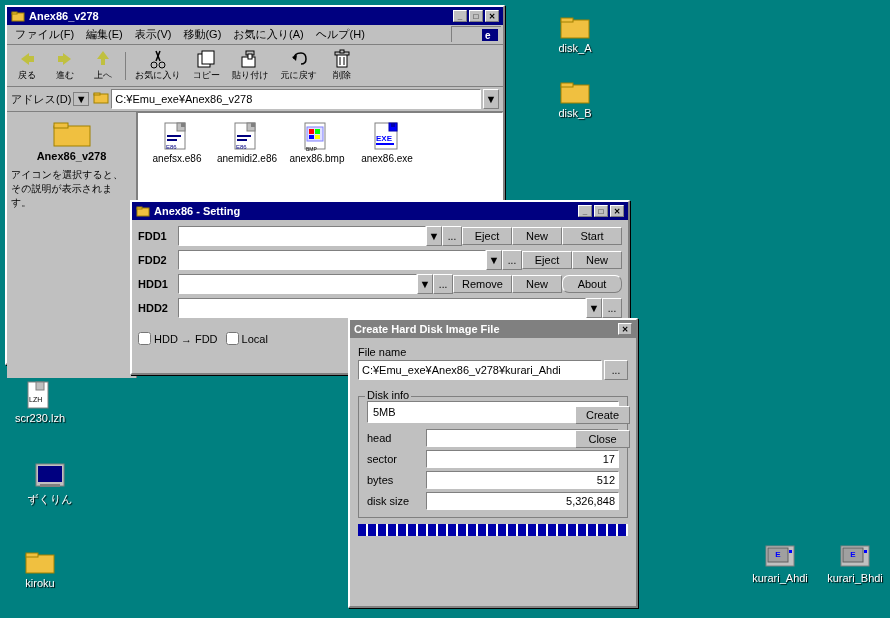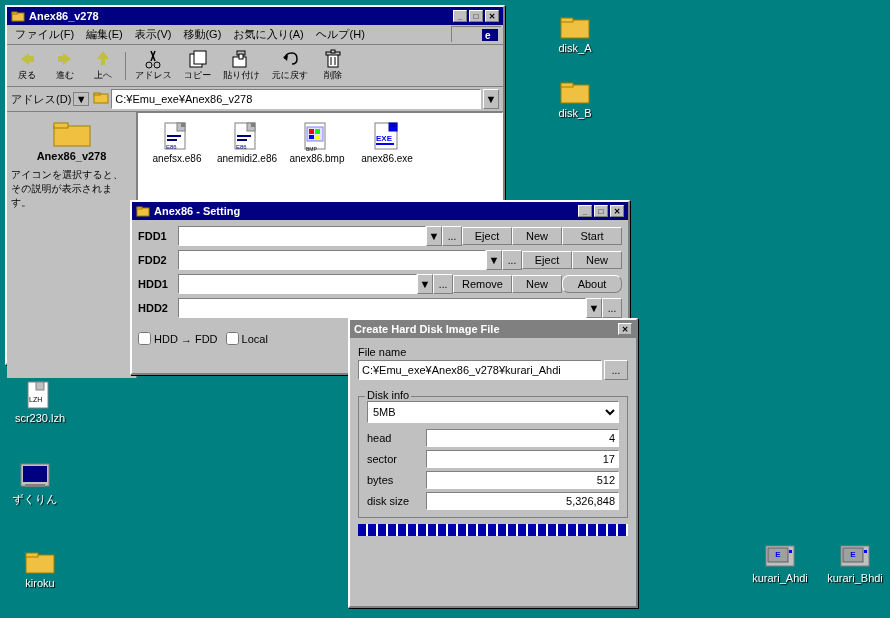--- a/index.html
+++ b/index.html
@@ -413,21 +413,21 @@
 
 <div class="desktop-icon" style="left:5px; top:380px;">
   <svg viewBox="0 0 32 32" width="32" height="32">
     <rect x="4" y="2" width="20" height="26" fill="#ffffff" stroke="#808080" stroke-width="1"></rect>
     <rect x="12" y="2" width="8" height="8" fill="#c0c0c0" stroke="#808080" stroke-width="1"></rect>
     <text x="5" y="22" font-size="7" fill="#000">LZH</text>
   </svg>
   <span class="icon-label">scr230.lzh</span>
 </div>
 
-<div class="desktop-icon" style="left:0; top:460px;">
+<div class="desktop-icon" style="left:15px; top:460px;">
   <svg viewBox="0 0 32 32" width="32" height="32">
     <rect x="2" y="4" width="28" height="22" fill="#c0c0c0" stroke="#808080" stroke-width="1"></rect>
     <rect x="4" y="6" width="24" height="16" fill="#000080"></rect>
     <rect x="6" y="24" width="20" height="3" fill="#808080"></rect>
   </svg>
   <span class="icon-label">ずくりん</span>
 </div>
 
 <div class="desktop-icon" style="left:5px; top:545px;">
   <svg class="folder-icon-svg" viewBox="0 0 32 32">
@@ -513,21 +513,21 @@
       <span>上へ</span>
     </div>
     <div class="toolbar-separator"></div>
     <div class="toolbar-btn">
       <svg width="20" height="20" viewBox="0 0 20 20">
         <line x1="8" y1="2" x2="12" y2="12" stroke="#000" stroke-width="1.5"></line>
         <line x1="12" y1="2" x2="8" y2="12" stroke="#000" stroke-width="1.5"></line>
         <circle cx="6" cy="16" r="3" stroke="#000" stroke-width="1" fill="none"></circle>
         <circle cx="14" cy="16" r="3" stroke="#000" stroke-width="1" fill="none"></circle>
       </svg>
-      <span>アドレス</span>
+      <span>お気に入り</span>
     </div>
     <div class="toolbar-btn">
       <svg width="20" height="20" viewBox="0 0 20 20">
         <rect x="2" y="5" width="12" height="13" fill="white" stroke="#000" stroke-width="1"></rect>
         <rect x="6" y="2" width="12" height="13" fill="white" stroke="#000" stroke-width="1"></rect>
       </svg>
       <span>コピー</span>
     </div>
     <div class="toolbar-btn">
       <svg width="20" height="20" viewBox="0 0 20 20">
@@ -750,17 +750,21 @@
         <div class="disk-info-row">
           <span class="disk-info-label">bytes</span>
           <input type="text" class="disk-info-value" value="512" style="">
         </div>
         <div class="disk-info-row">
           <span class="disk-info-label">disk size</span>
           <input type="text" class="disk-info-value" value="5,326,848" style="">
         </div>
       </div>
 
+      <div style="position:absolute; right:-2px; top:10px; display:flex; flex-direction:column; gap:6px;">
+        <div class="win-btn" style="min-width:55px; text-align:center;">Create</div>
+        <div class="win-btn" style="min-width:55px; text-align:center;">Close</div>
+      </div>
     </div>
 
     <div class="progress-bar"></div>
   </div>
 </div>
 
 </body></html>

